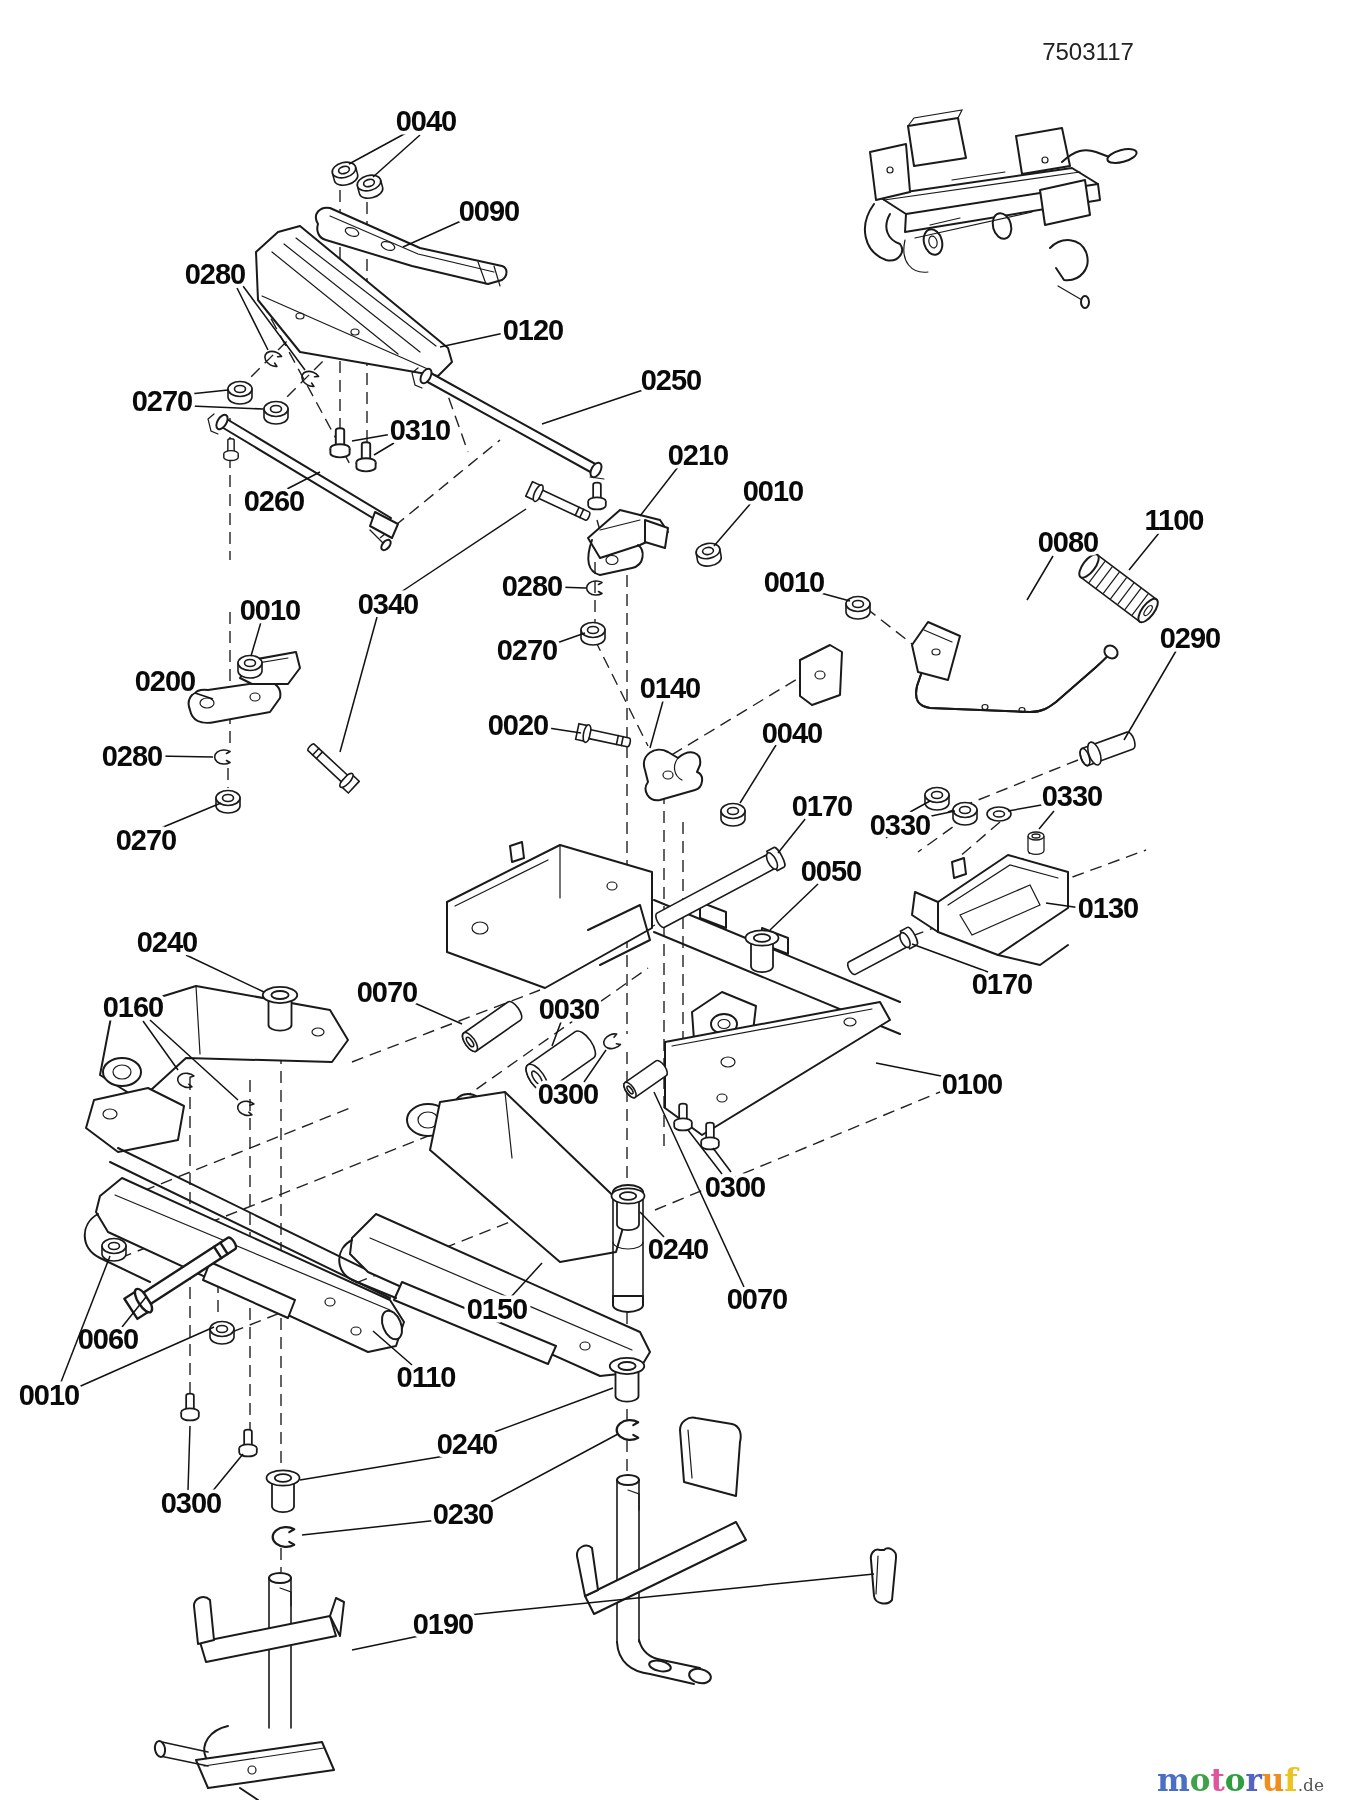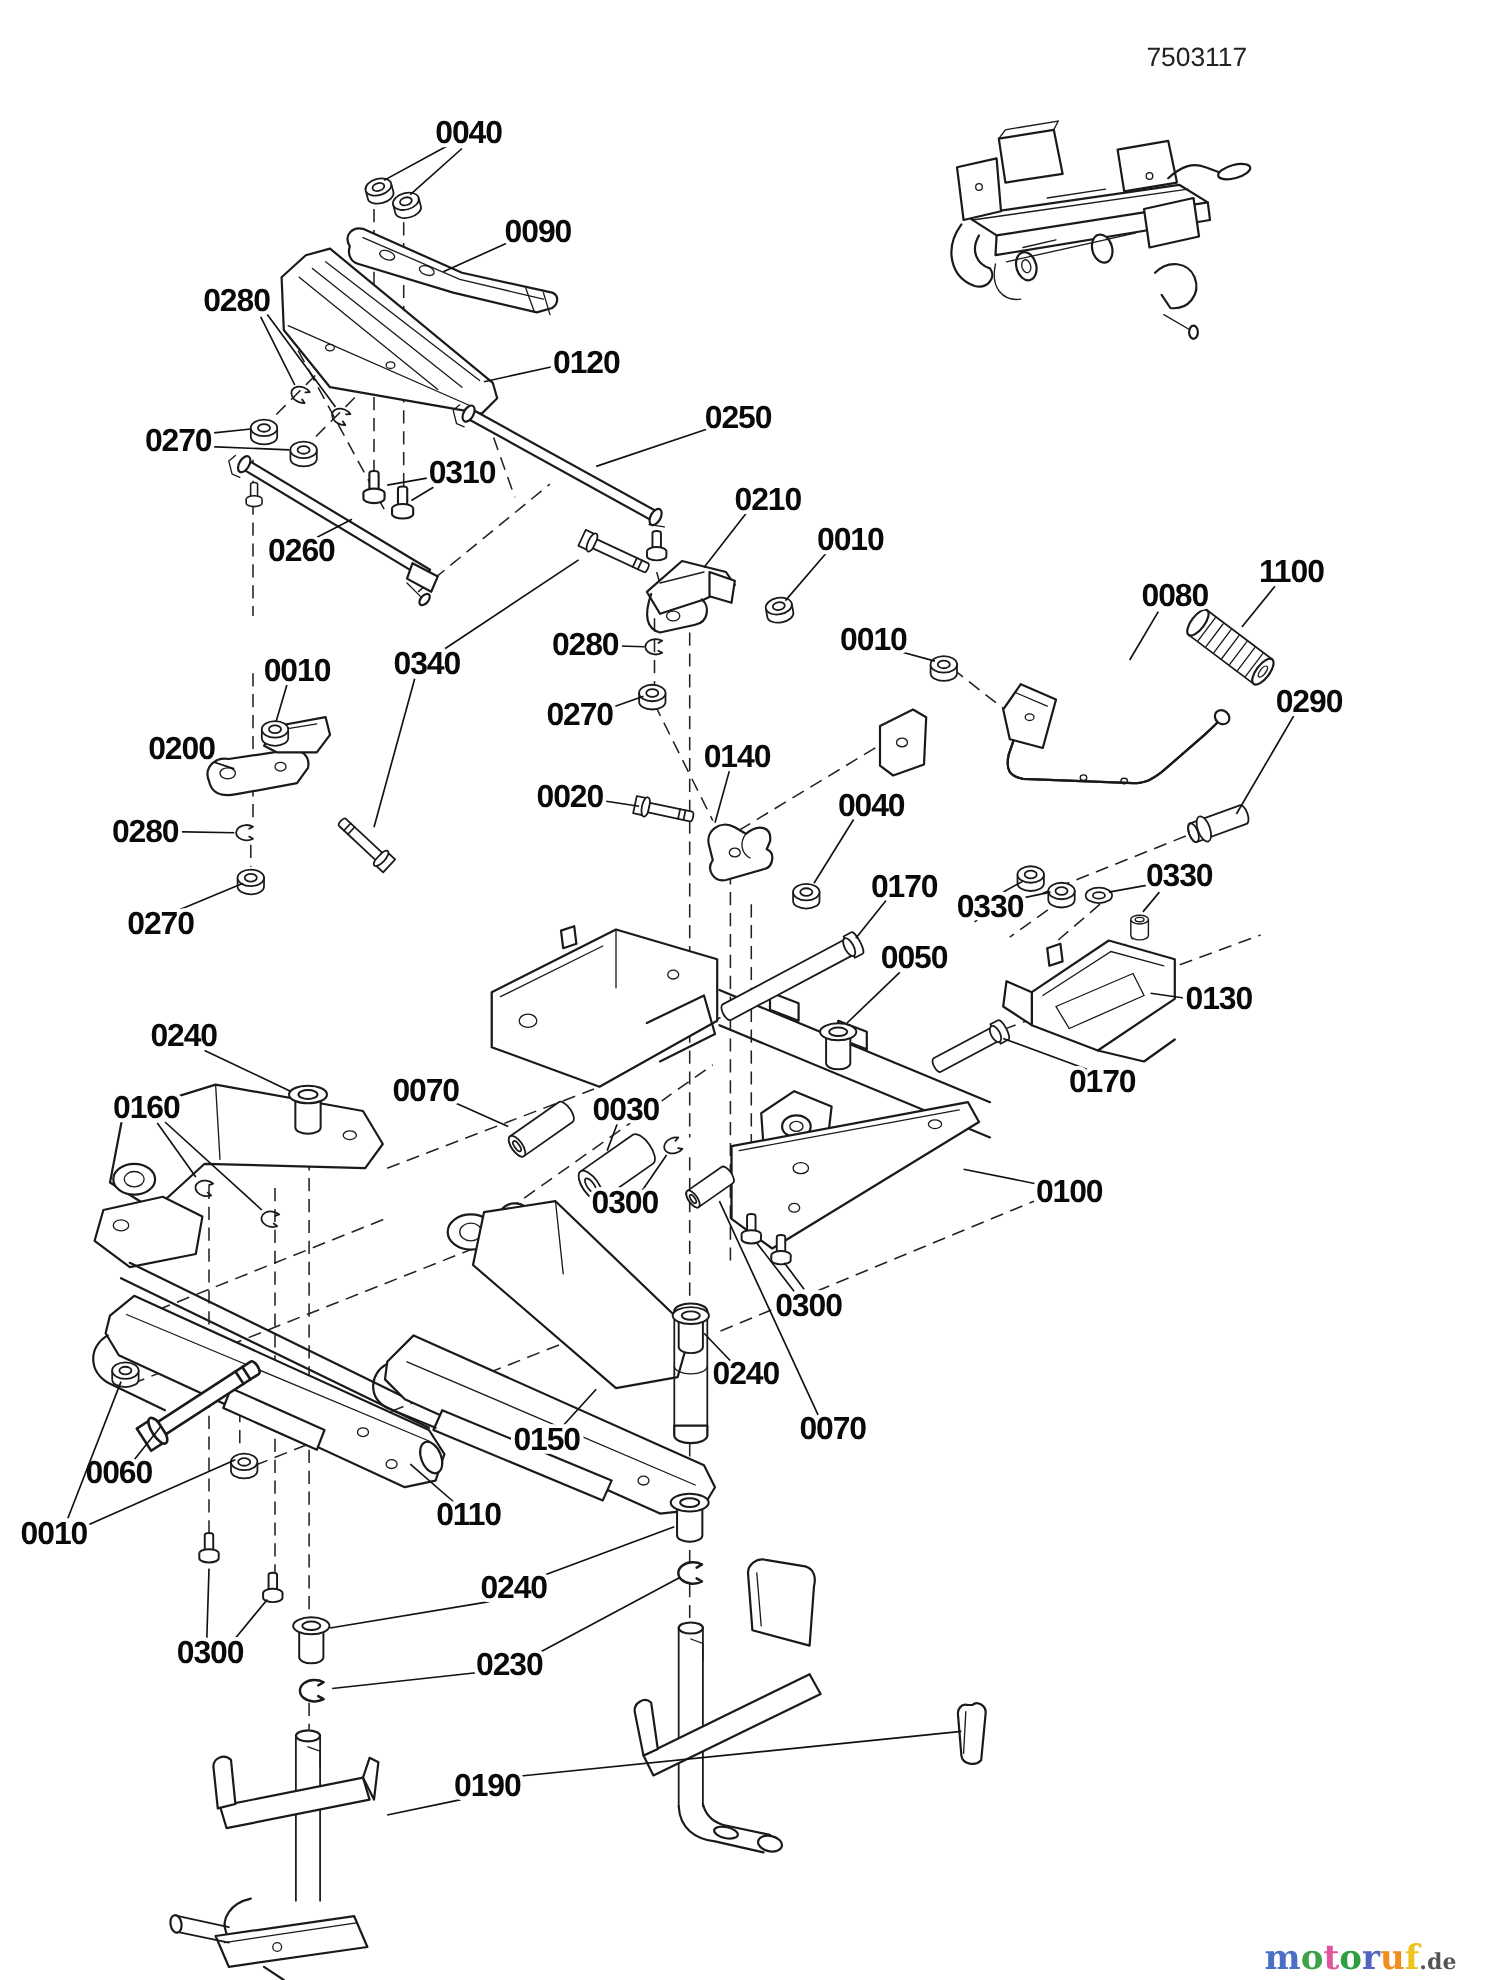--- a/index.html
+++ b/index.html
@@ -11,21 +11,21 @@
   .thin{fill:none;stroke:#1a1a1a;stroke-width:1.2;stroke-linecap:round}
   .dash{fill:none;stroke:#222;stroke-width:1.4;stroke-dasharray:12 7}
   .leader{stroke:#111;stroke-width:1.5}
   .lbl{font-family:"Liberation Sans",sans-serif;font-weight:700;font-size:29px;
        letter-spacing:-1px;fill:#0a0a0a;paint-order:stroke;stroke:#fff;stroke-width:7px}
   .pn{font-family:"Liberation Sans",sans-serif;font-weight:400;font-size:24px;fill:#222}
   .hw{fill:#fff;stroke:#1a1a1a;stroke-width:1.6;stroke-linejoin:round}
   .hwline{fill:none;stroke:#1a1a1a;stroke-width:1.6;stroke-linecap:round}
   .logo{position:absolute;right:34px;bottom:4px;font-family:"DejaVu Serif",serif;
         font-weight:700;font-size:31px;line-height:1;white-space:nowrap}
-  .logo .de{font-size:20px;font-weight:700}
+  .logo .de{font-size:17px;font-weight:400}
 </style>
 </head>
 <body>
 
 <div class="stage">
 <svg id="diagram" width="1358" height="1800" viewBox="0 0 1358 1800">
 
   <g>
     <line class="dash" x1="340" y1="190" x2="340" y2="438"></line>
     <line class="dash" x1="367" y1="202" x2="367" y2="450"></line>

